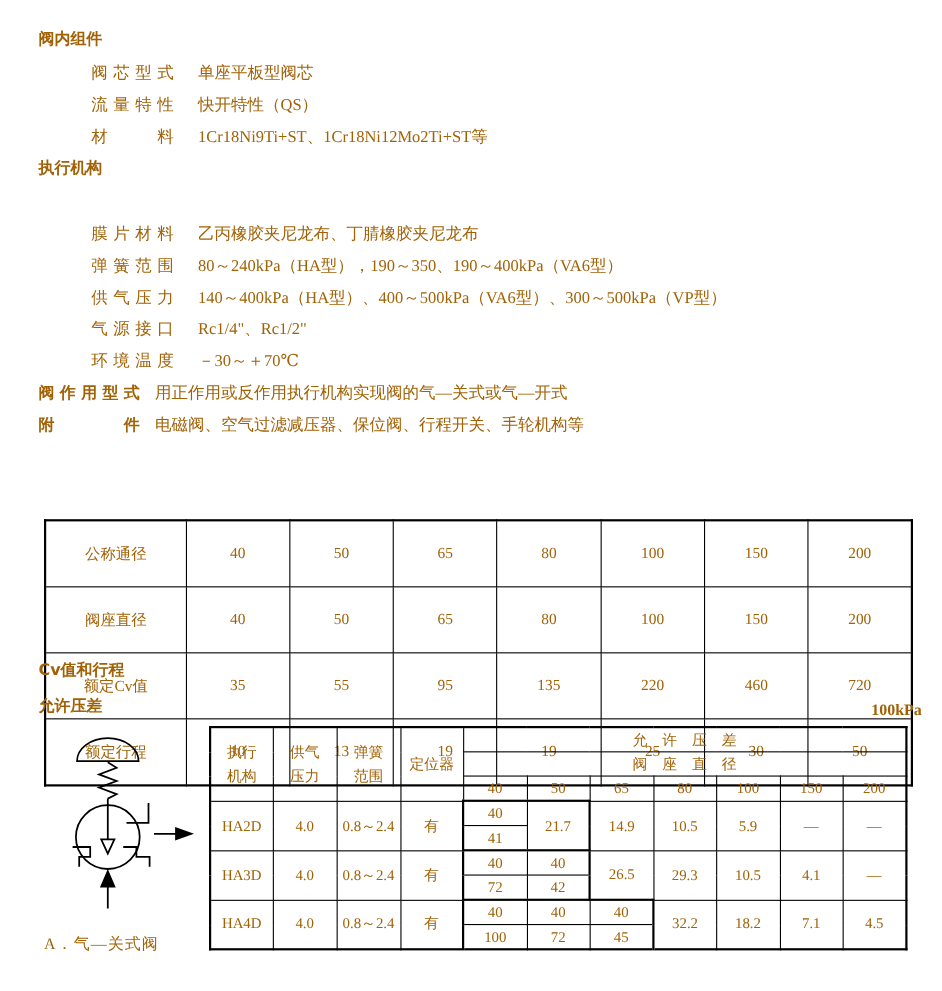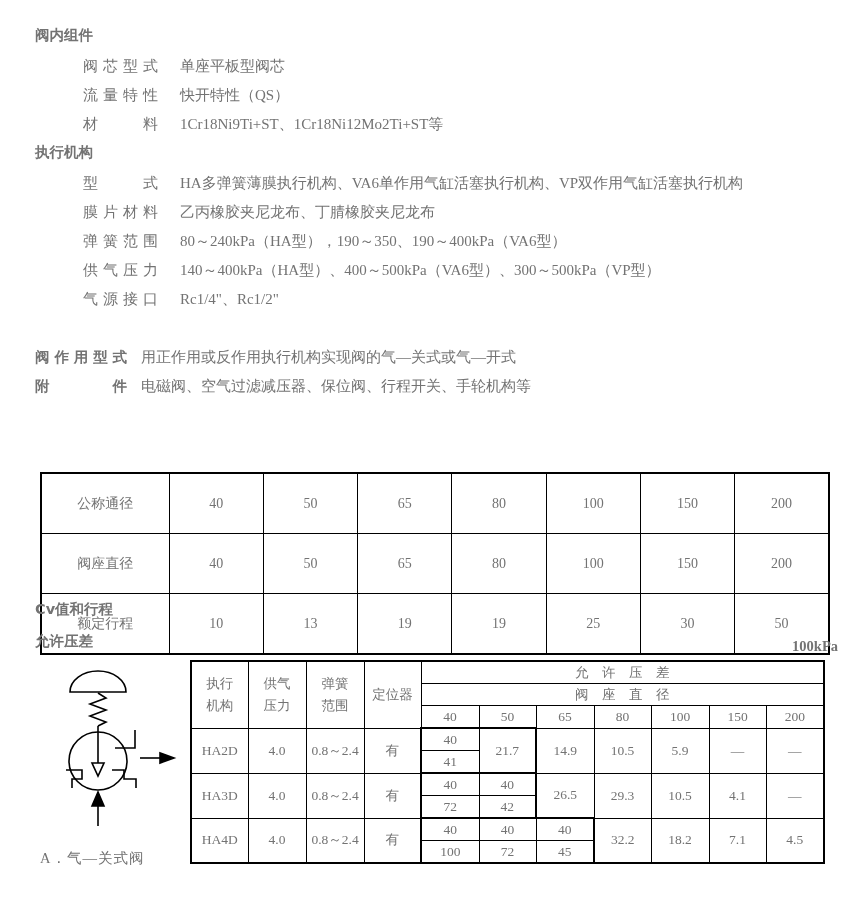--- a/index.html
+++ b/index.html
@@ -1,16 +1,16 @@
 <!DOCTYPE html>
 <html><head>
 <meta charset="utf-8">
 <style>
   html,body{margin:0;padding:0;background:#fff;}
-  .page{position:relative;width:856px;height:901px;background:#ffffff;color:#737373;
+  .page{position:relative;width:856px;height:901px;background:#ffffff;color:#a16207;
         font-family:"Liberation Serif","DejaVu Serif",serif;font-size:15px;overflow:hidden;}
   
   .h1{position:absolute;left:35px;font-family:"DejaVu Sans","Liberation Sans",sans-serif;
       font-weight:bold;font-size:14.5px;white-space:nowrap;}
   
   .spec{position:absolute;left:83px;white-space:nowrap;}
   .spec .lab{display:inline-block;width:75px;text-align:justify;text-align-last:justify;}
   .spec .val{margin-left:22px;}
   
   .irow{position:absolute;left:35px;white-space:nowrap;}
@@ -49,34 +49,34 @@
     <span class="lab">流量特性</span><span class="val">快开特性（QS）</span>
   </div>
   <div class="spec" style="top:57px">
     <span class="lab">阀芯型式</span><span class="val">单座平板型阀芯</span>
   </div>
   <div class="spec" style="top:115px">
     <span class="lab">材料</span><span class="val">1Cr18Ni9Ti+ST、1Cr18Ni12Mo2Ti+ST等</span>
   </div>
 
   <div class="h1" style="top:143px">执行机构</div>
-  <div class="spec" style="top:174px">
-    <span class="lab">型式</span><span class="val">HA多弹簧薄膜执行机构、VA6单作用气缸活塞执行机构、VP双作用气缸活塞执行机构</span>
-  </div>
   <div class="spec" style="top:203px">
     <span class="lab">膜片材料</span><span class="val">乙丙橡胶夹尼龙布、丁腈橡胶夹尼龙布</span>
   </div>
   <div class="spec" style="top:232px">
     <span class="lab">弹簧范围</span><span class="val">80～240kPa（HA型），190～350、190～400kPa（VA6型）</span>
   </div>
   <div class="spec" style="top:261px">
     <span class="lab">供气压力</span><span class="val">140～400kPa（HA型）、400～500kPa（VA6型）、300～500kPa（VP型）</span>
   </div>
   <div class="spec" style="top:290px">
     <span class="lab">气源接口</span><span class="val">Rc1/4"、Rc1/2"</span>
+  </div>
+  <div class="spec" style="top:319px">
+    <span class="lab">环境温度</span><span class="val">－30～＋70℃</span>
   </div>
 
   <div class="irow" style="top:348px">
     <span class="lab">阀作用型式</span><span class="val">用正作用或反作用执行机构实现阀的气—关式或气—开式</span>
   </div>
   <div class="irow" style="top:377px">
     <span class="lab">附件</span><span class="val">电磁阀、空气过滤减压器、保位阀、行程开关、手轮机构等</span>
   </div>
 
   <table class="t1">
@@ -103,20 +103,30 @@
     </tr>
     <tr>
       <td>阀座直径</td>
       <td>40</td>
           <td>50</td>
           <td>65</td>
           <td>80</td>
           <td>100</td>
           <td>150</td>
           <td>200</td>
+    </tr>
+    <tr>
+      <td>额定Cv值</td>
+      <td>35</td>
+          <td>55</td>
+          <td>95</td>
+          <td>135</td>
+          <td>220</td>
+          <td>460</td>
+          <td>720</td>
     </tr>
     <tr>
       <td>额定行程</td>
       <td>10</td>
           <td>13</td>
           <td>19</td>
           <td>19</td>
           <td>25</td>
           <td>30</td>
           <td>50</td>

